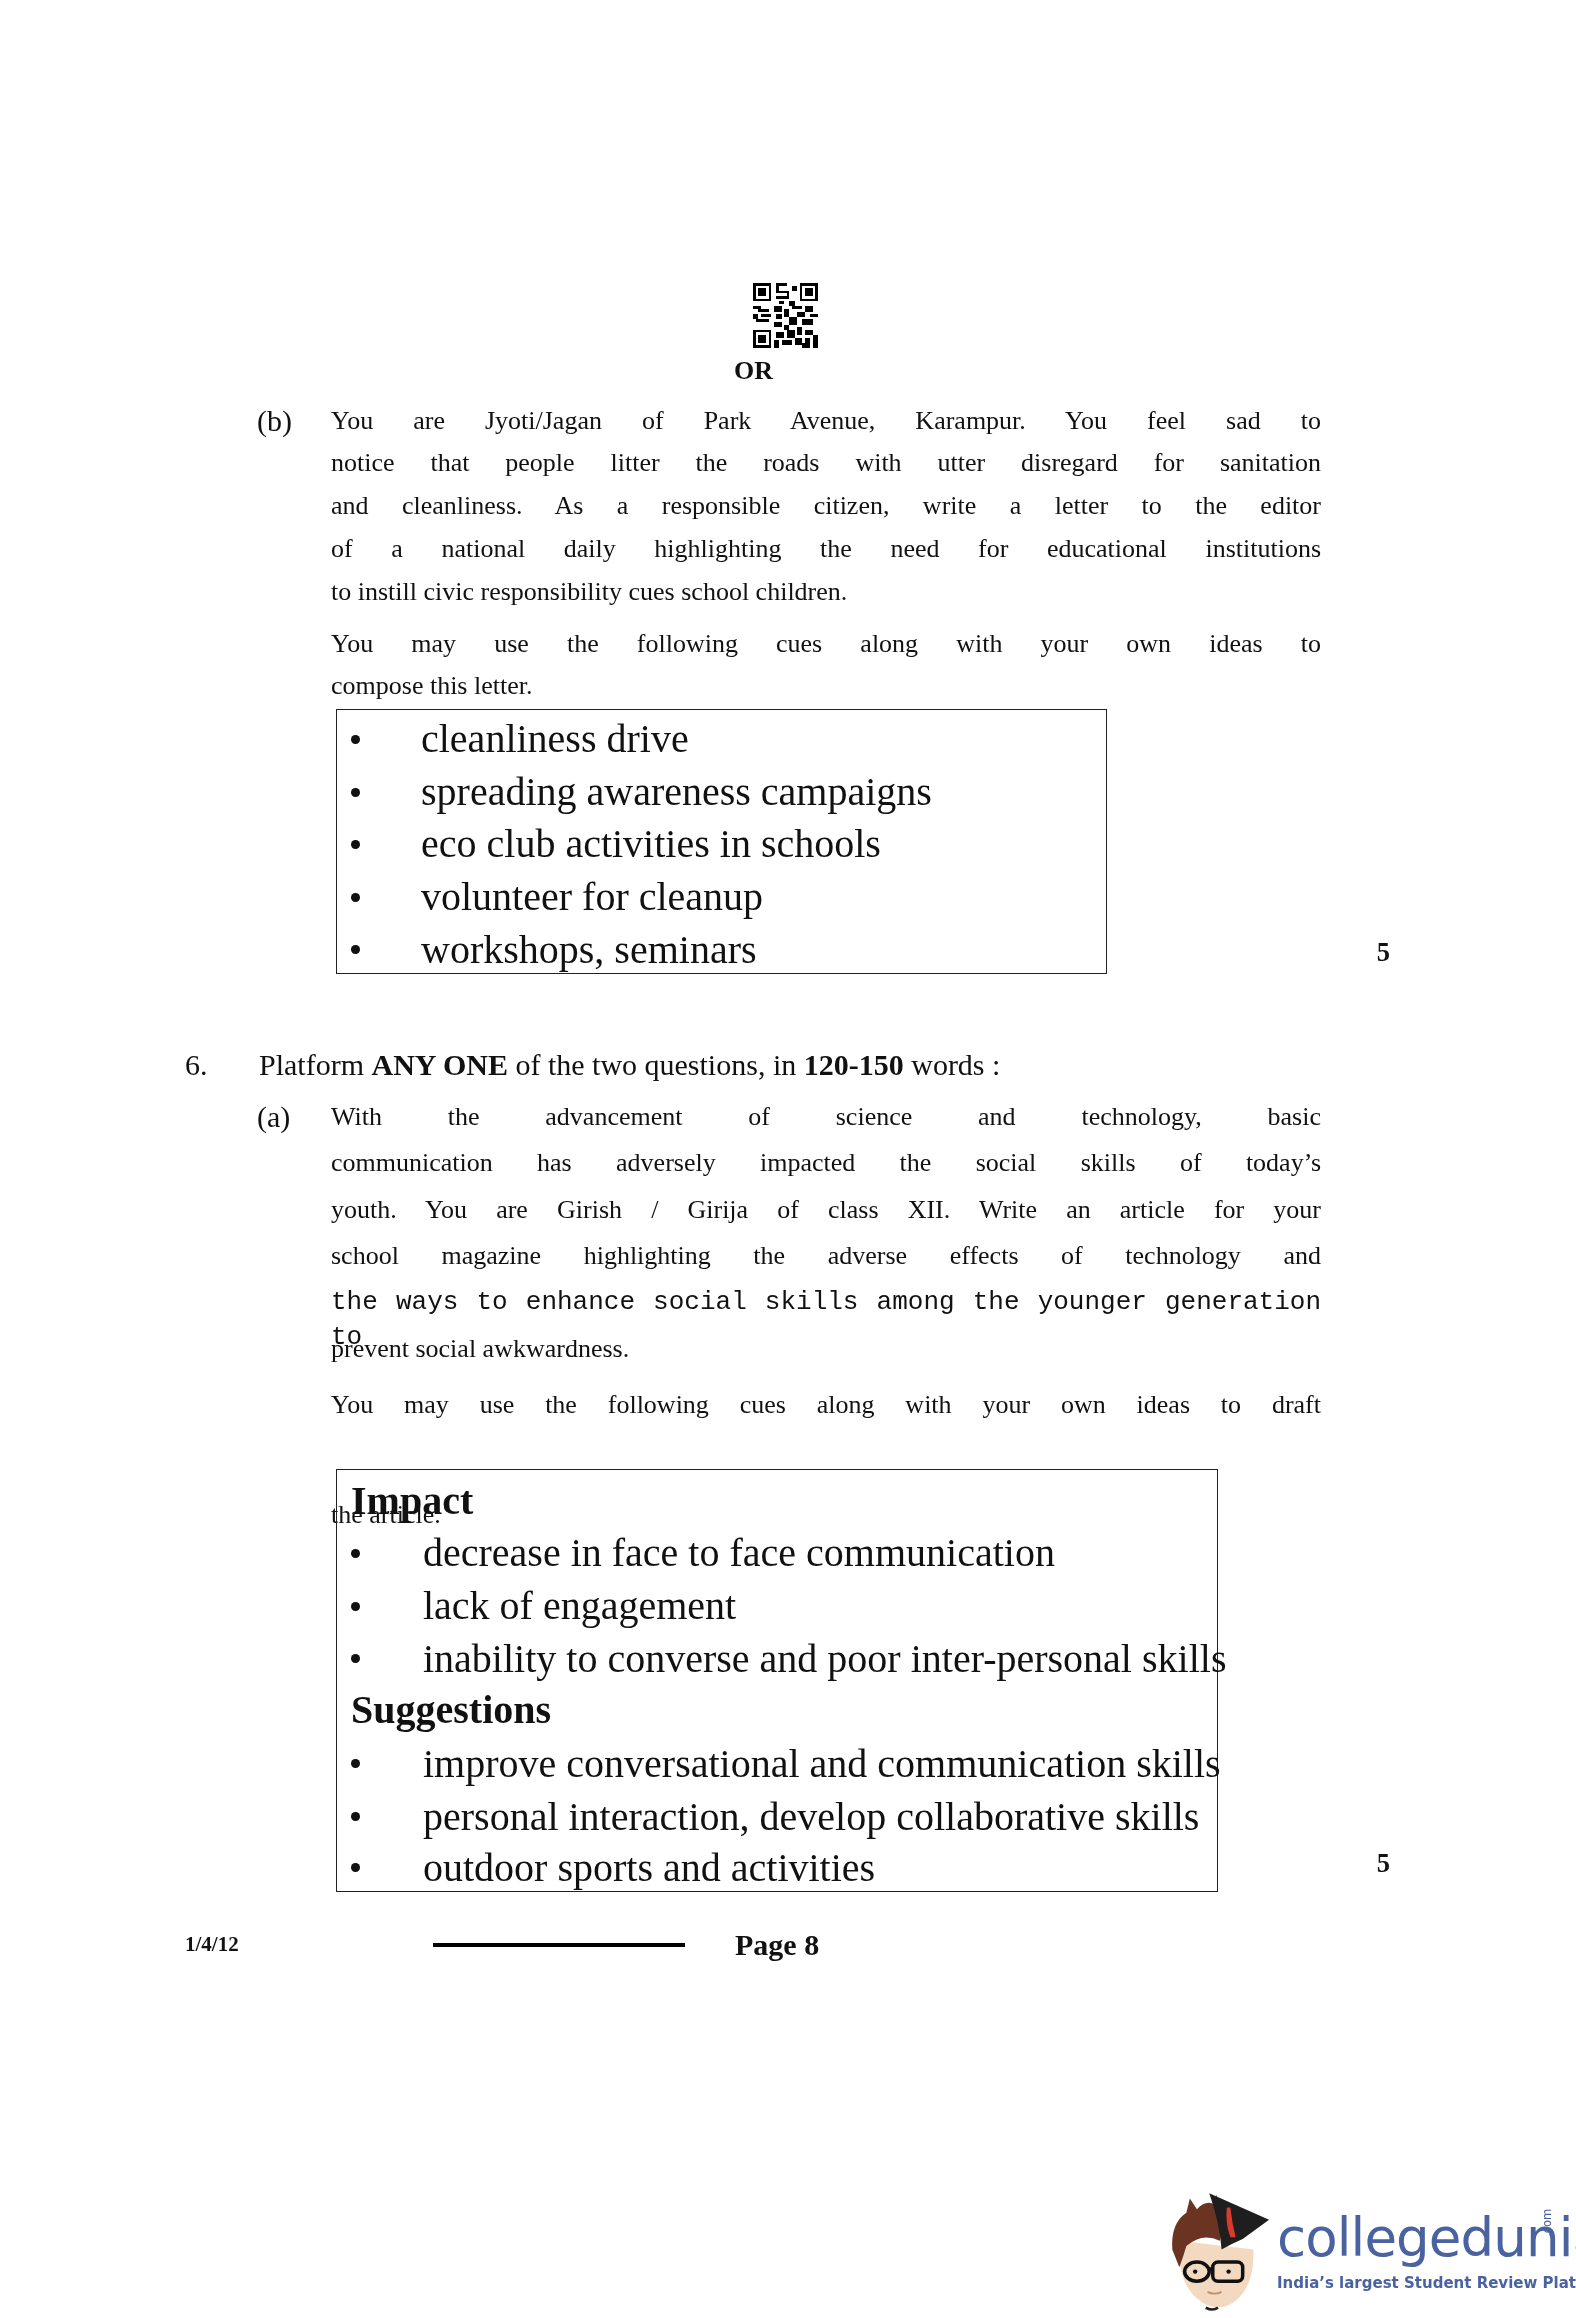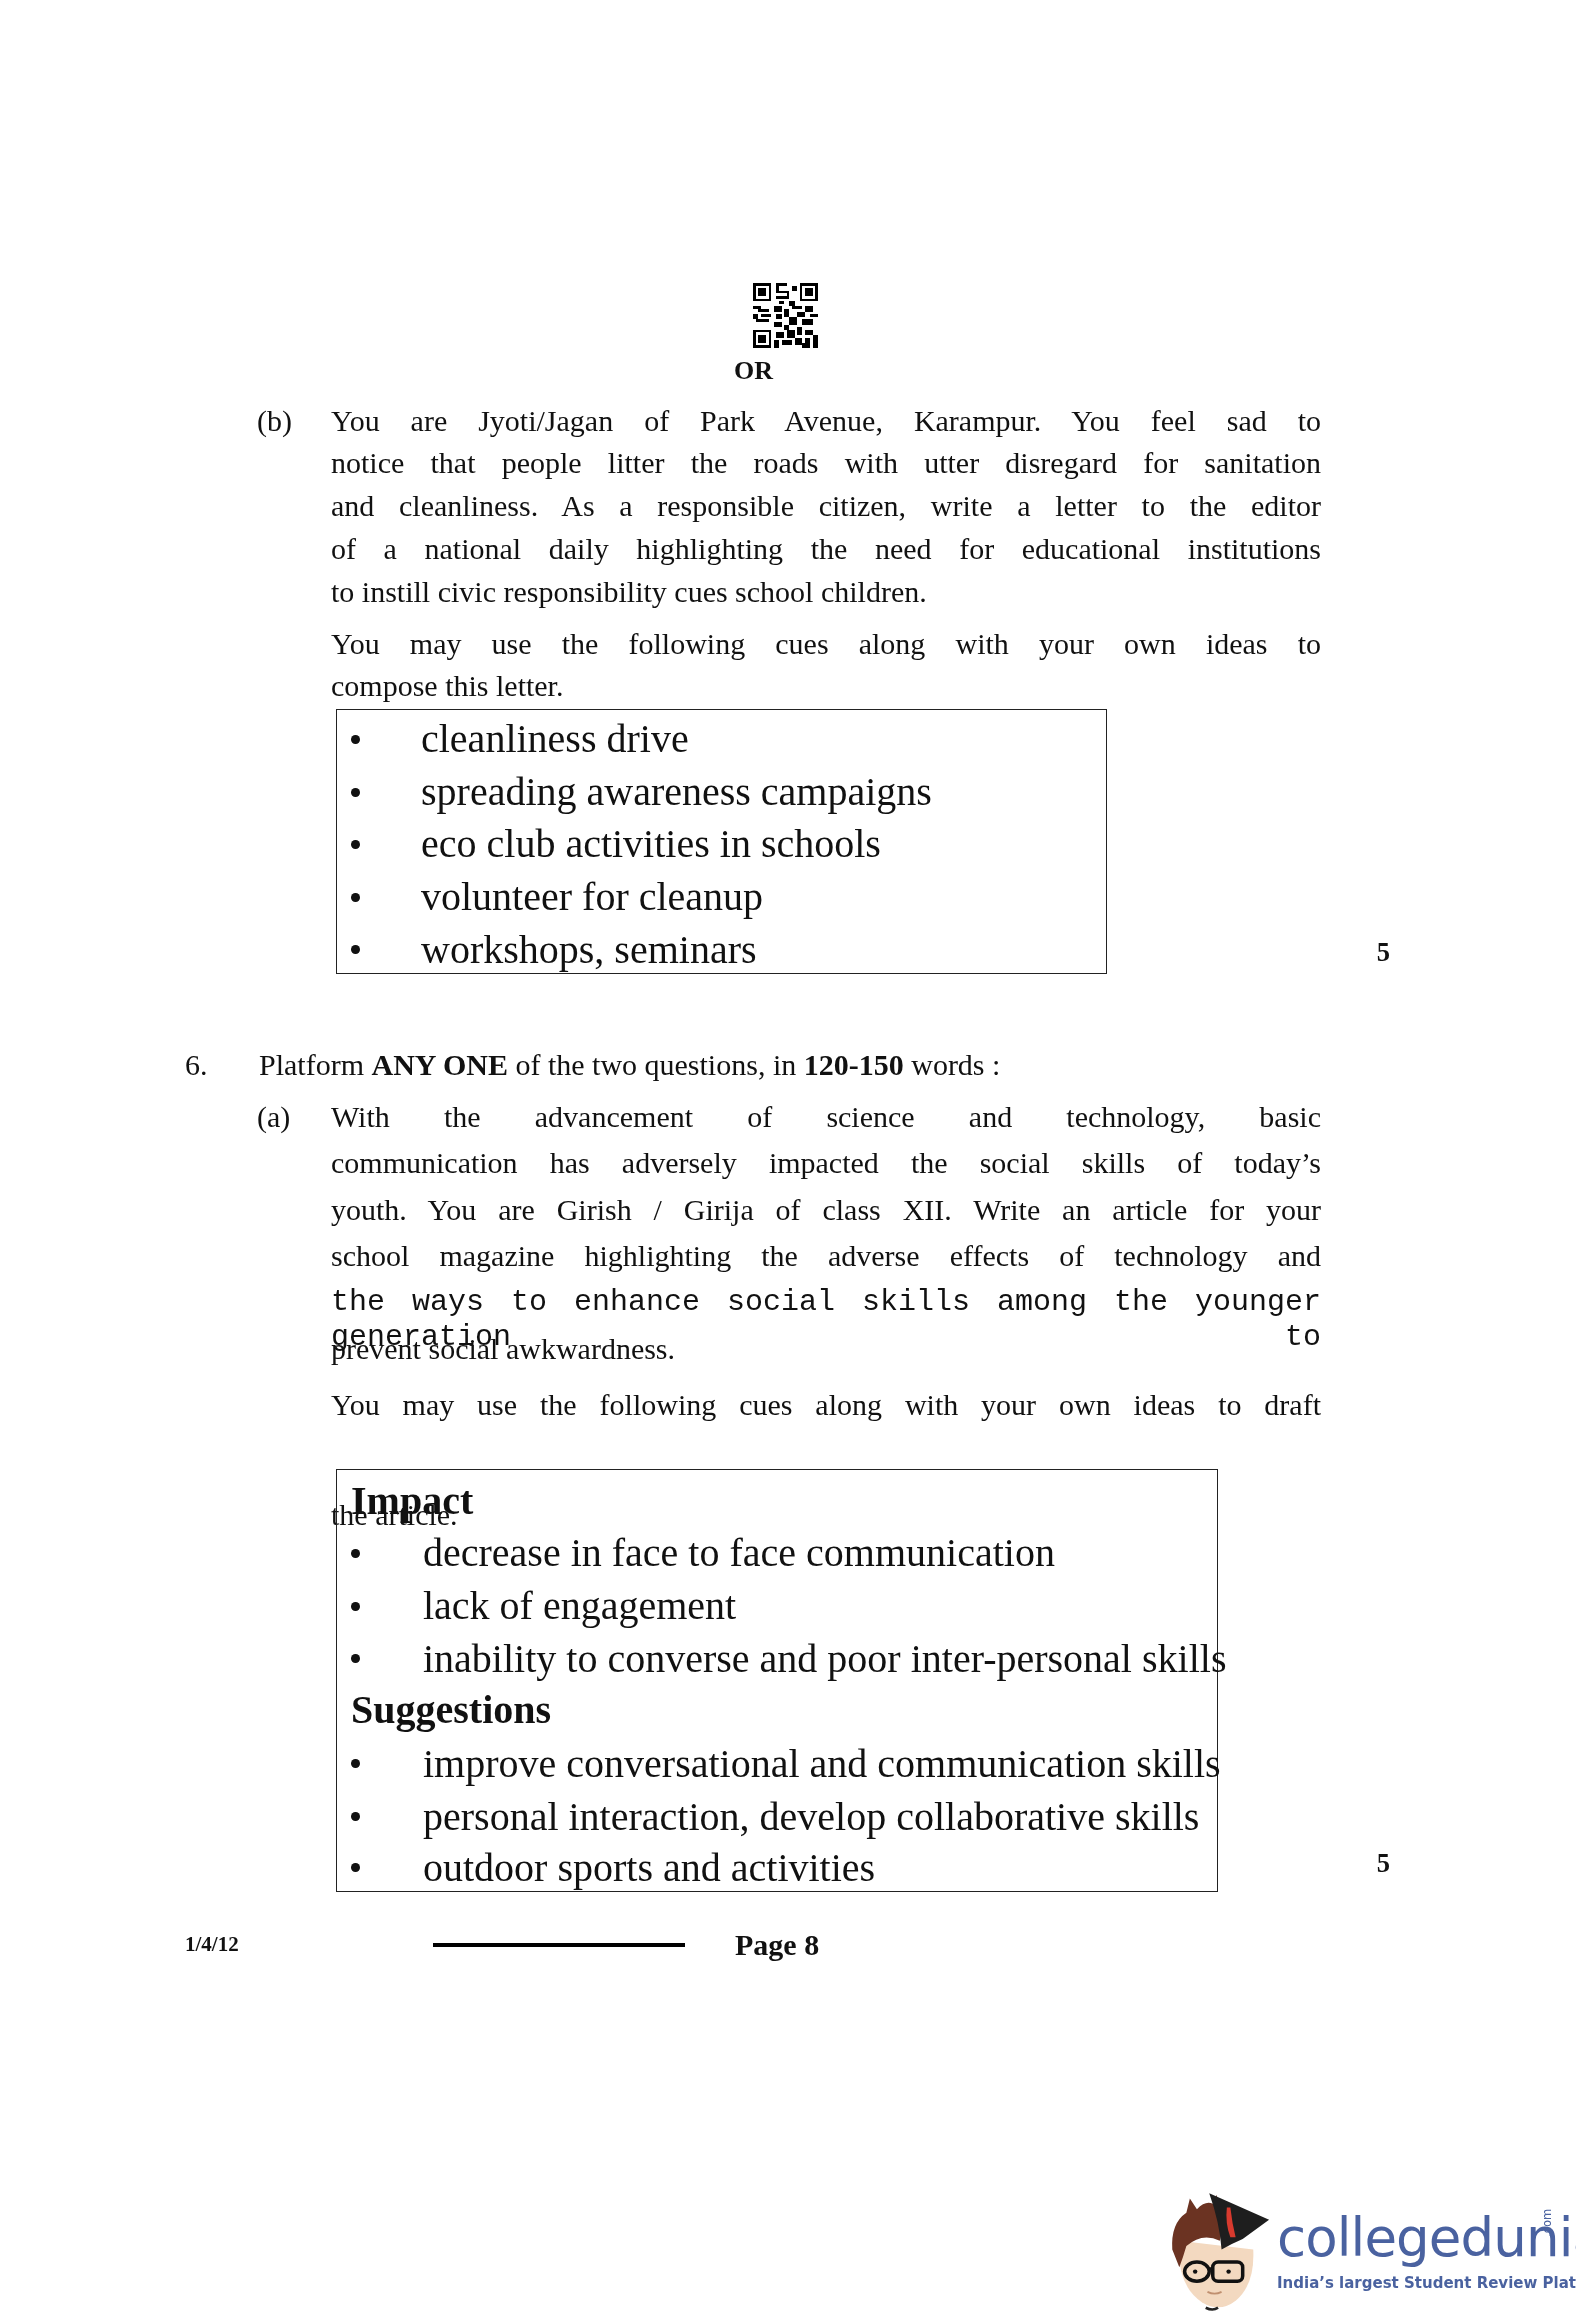--- a/index.html
+++ b/index.html
@@ -1,19 +1,19 @@
 <!DOCTYPE html>
 <html style="font-size:14px"><head>
 <meta charset="utf-8">
 <style>
   html, body { margin:0; padding:0; background:#fff; }
   body { width:1577px; height:2319px; position:relative; overflow:hidden;
          font-family:"Liberation Serif", "DejaVu Serif", serif; color:#111; }
   .abs { position:absolute; }
-  .line { position:absolute; left:331px; width:990px; font-size:30px; line-height:35px; white-space:nowrap; }
+  .line { position:absolute; left:331px; width:990px; font-size:26px; line-height:35px; white-space:nowrap; }
   .just { text-align:justify; text-align-last:justify; white-space:normal; }
   .bold { font-weight:bold; }
   .label { position:absolute; font-size:30px; line-height:35px; }
   .box { position:absolute; border:1.8px solid #222; box-sizing:border-box; }
   .item { position:absolute; font-size:40px; line-height:35px; white-space:nowrap; }
   .bullet { position:absolute; width:8.8px; height:8.8px; border-radius:50%; background:#111; }
   .marks { position:absolute; left:1370px; width:26.5px; text-align:center; font-weight:bold; font-size:26.5px; line-height:35px; }
   .qr { position:absolute; left:753px; top:283px; width:65px; height:65px; }
 </style>
 </head>

